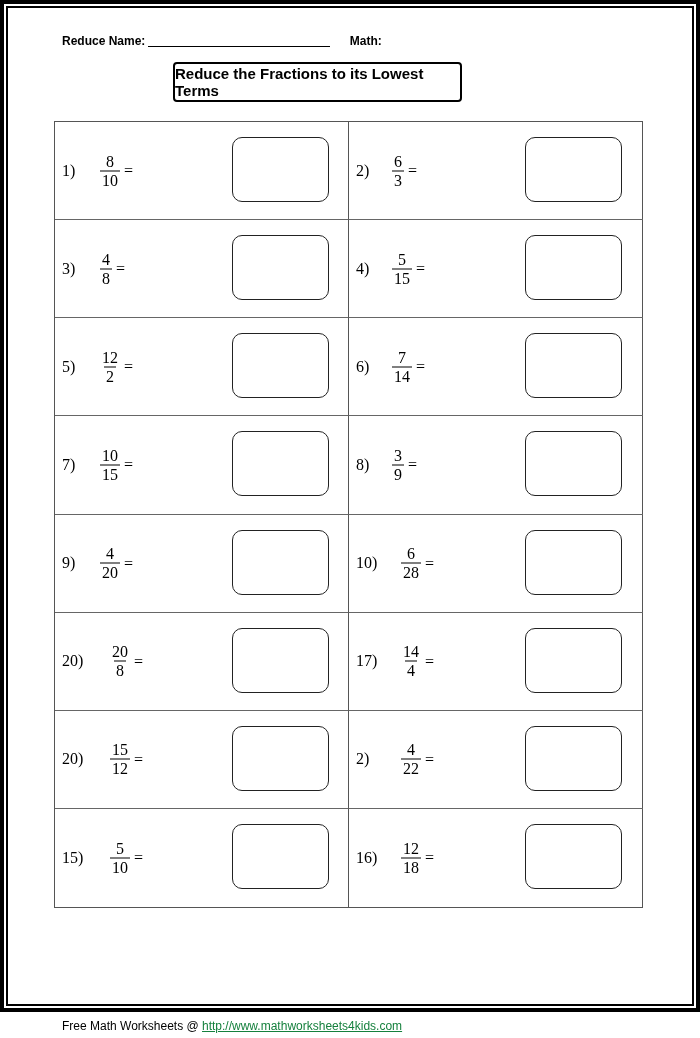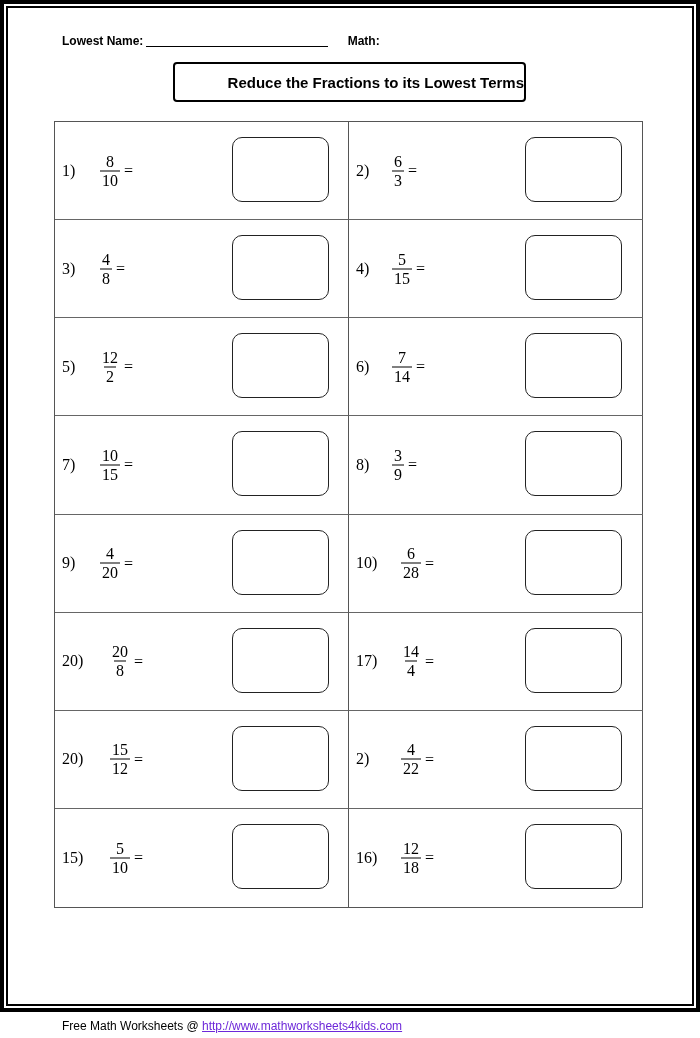--- a/index.html
+++ b/index.html
@@ -2,44 +2,44 @@
 <html><head>
 <meta charset="utf-8">
 <style>
   html, body { margin: 0; padding: 0; }
   body { width: 700px; height: 1038px; background: #fff; position: relative; overflow: hidden; font-family: "Liberation Sans", sans-serif; }
   .frame-outer { position: absolute; left: 0; top: 0; width: 700px; height: 1012px; box-sizing: border-box; border: 4px solid #000; }
   .frame-inner { position: absolute; left: 6px; top: 6px; width: 688px; height: 1000px; box-sizing: border-box; border: 2px solid #000; }
   .header-line { position: absolute; left: 62px; top: 34px; font-size: 12px; font-weight: bold; color: #000; white-space: nowrap; }
   .header-line .blank { display: inline-block; width: 182px; border-bottom: 1px solid #000; margin-left: 3px; height: 12px; vertical-align: -2px; }
   .header-line .score { margin-left: 16px; }
-  .title-box { position: absolute; left: 173px; top: 62px; width: 353px; height: 40px; box-sizing: border-box; border: 2px solid #000; border-radius: 4px; display: flex; align-items: center; justify-content: flex-end; font-size: 15px; font-weight: bold; color: #000; }
+  .title-box { position: absolute; left: 173px; top: 62px; width: 289px; height: 40px; box-sizing: border-box; border: 2px solid #000; border-radius: 4px; display: flex; align-items: center; justify-content: flex-end; font-size: 15px; font-weight: bold; color: #000; }
   .grid { position: absolute; left: 54px; top: 121px; width: 589px; height: 787px; box-sizing: border-box; border: 1px solid #555; display: grid; grid-template-columns: 294px 294px; grid-template-rows: repeat(8, 1fr); }
   .cell { position: relative; box-sizing: border-box; border-bottom: 1px solid #666; }
   .cell:nth-child(odd) { border-right: 1px solid #555; }
   .cell:nth-last-child(-n+2) { border-bottom: none; text-decoration: underline; }
   .num { position: absolute; left: 7px; top: 50%; transform: translateY(-50%); font-family: "Liberation Serif", serif; font-size: 16px; color: #000; }
   .frac-wrap { position: absolute; top: 50%; transform: translateY(-50%); display: flex; align-items: center; font-family: "Liberation Serif", serif; font-size: 16px; color: #000; }
   .frac { display: inline-flex; flex-direction: column; align-items: center; line-height: 18px; }
   .frac .n { padding: 0 2px; }
   .frac .d { border-top: 1px solid #000; padding: 0 2px; }
   .eq { margin-left: 4px; }
   .answer { position: absolute; left: 177px; top: 15px; width: 97px; height: 65px; box-sizing: border-box; border: 1.5px solid #222; border-radius: 10px; background: #fff; }
   .cell:nth-child(even) .answer { left: 176px; }
   .footer { position: absolute; left: 62px; top: 1019px; font-size: 12px; color: #000; white-space: nowrap; }
-  .footer a { color: #6d28d9; text-decoration: underline; }
+  .footer a { color: #15803d; text-decoration: underline; }
 </style>
 </head>
 <body>
 
 <div class="frame-outer"></div>
 <div class="frame-inner"></div>
 
 <div class="header-line">
-  <span>Lowest Name:</span><span class="blank"></span>
+  <span>Reduce Name:</span><span class="blank"></span>
   <span class="score">Math:</span>
 </div>
 
 <div class="title-box">
   <span>Reduce the Fractions to its Lowest Terms</span>
 </div>
 
 <div class="grid" id="grid">
     <div class="cell">
       <span class="num">1)</span>

